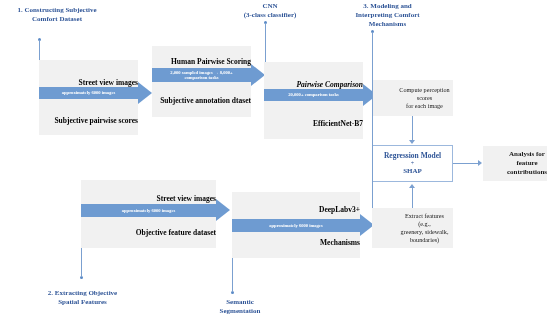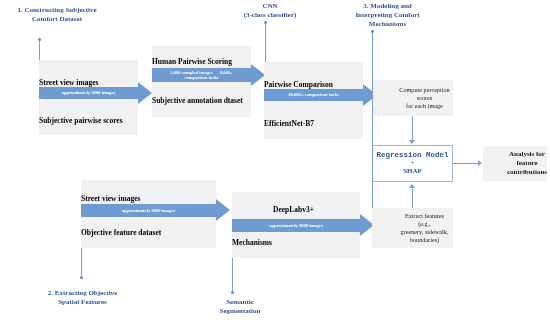--- a/index.html
+++ b/index.html
@@ -70,21 +70,21 @@
 
   
   .gbox {
     position: absolute;
     background: #f1f1f1;
     box-sizing: border-box;
   }
   .gbox .ttl {
     position: absolute;
     left: 0; right: 0;
-    text-align: left;
+    text-align: right;
     font-weight: bold;
     font-size: 7.5px;
     color: #000000;
     line-height: 9px;
   }
 
   
   .barrow {
     position: absolute;
     height: 12px;
@@ -126,21 +126,20 @@
     display: flex;
     flex-direction: column;
     align-items: center;
     justify-content: center;
   }
   .wbox .l1 {
     color: #2f5597;
     font-weight: bold;
     font-size: 7.5px;
     line-height: 9px;
-    font-family: Liberation Mono, monospace;
   }
   .wbox .plus {
     color: #2f5597;
     font-size: 6px;
     line-height: 7px;
   }
   .wbox .l2 {
     color: #2f5597;
     font-weight: bold;
     font-size: 7px;
@@ -219,21 +218,21 @@
   </div>
   <div class="barrow" style="left:152px; top:68px; width:99px; height:14px;">
     <div class="shaft">
       <span>2,000 sampled images → 8,000+
 comparison tasks</span>
     </div>
   </div>
   <div class="bighead" style="left:251px; top:64px;"></div>
 
   <div class="gbox" style="left:264px; top:62px; width:99px; height:77px;">
-    <div class="ttl" style="top:18px;">Pairwise Comparison</div>
+    <div class="ttl" style="top:18px;font-style:italic;">Pairwise Comparison</div>
     <div class="ttl" style="top:57px;">EfficientNet-B7</div>
   </div>
   <div class="barrow" style="left:264px; top:89px; width:99px;">
     <div class="shaft">
       <span>20,000+ comparison tasks</span>
     </div>
   </div>
   <div class="bighead" style="left:363px; top:84px;"></div>
 
   <div class="tbox" style="left:372px; top:80px; width:81px; height:36px;">

